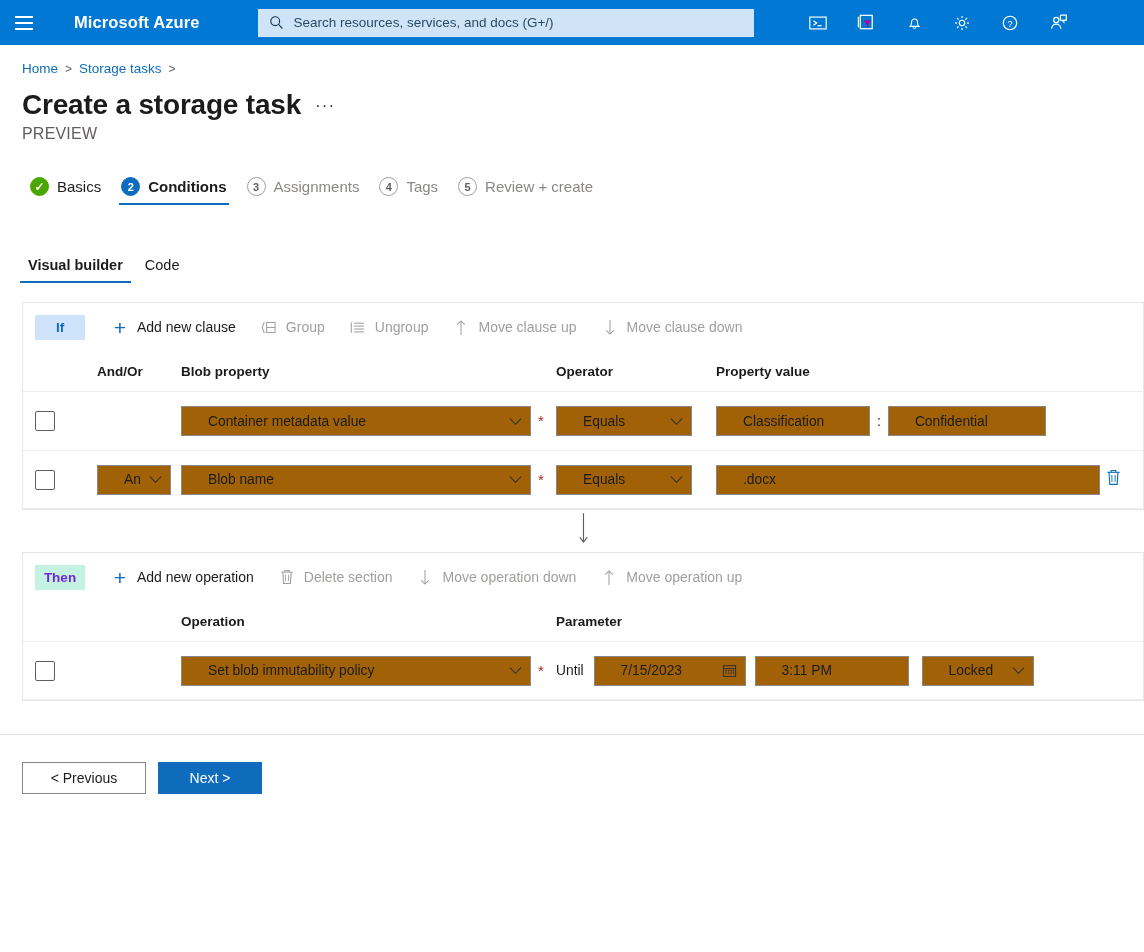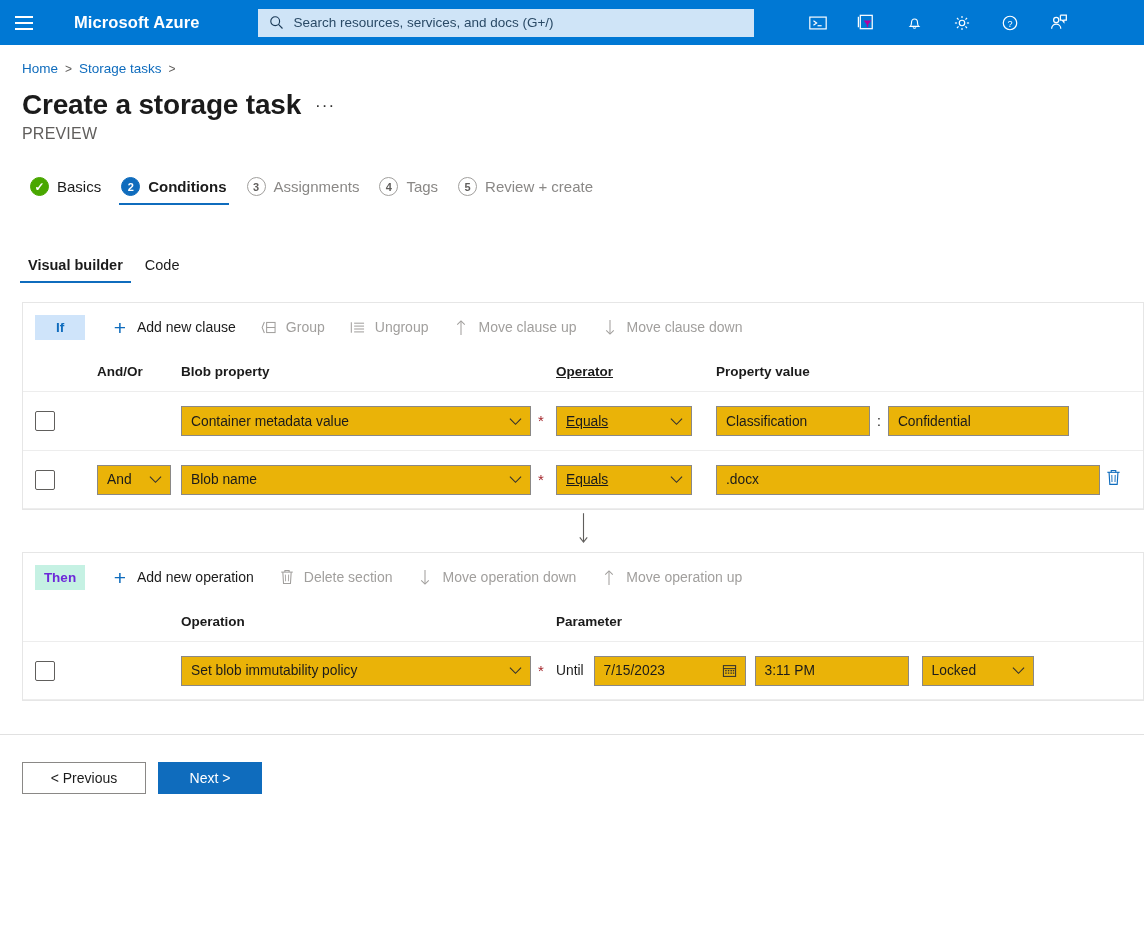--- a/index.html
+++ b/index.html
@@ -206,55 +206,55 @@
   }
   .data-row {
     height: 59px;
     border-top: 1px solid #ededed;
   }
   .data-row.last { border-bottom: 1px solid #ededed; }
 
   .c-check { width: 62px; flex: 0 0 62px; display:flex; align-items:center; }
   .c-andor { width: 84px; flex: 0 0 84px; }
   .c-prop  { width: 375px; flex: 0 0 375px; }
-  .c-op    { width: 160px; flex: 0 0 160px; text-decoration: underline; }
+  .c-op    { width: 160px; flex: 0 0 160px; }
   .c-val   { flex: 1 1 auto; display: flex; align-items: center; gap: 0; }
 
   .chk {
     width: 20px; height: 20px;
     border: 1px solid #605e5c;
     border-radius: 2px;
     background: #ffffff;
     cursor: pointer;
   }
 
   
   .ctl {
     height: 30px;
     border: 1px solid #8a8886;
-    background: #eab308;
+    background: #a16207;
     display: flex; align-items: center;
-    padding: 0 8px 0 9px;
+    padding: 0 8px 0 26px;
     font-size: 13.8px;
     color: #1b1b1b;
     cursor: pointer;
     position: relative;
   }
   .ctl.txt { cursor: text; }
   .ctl .val { flex: 1 1 auto; overflow: hidden; white-space: nowrap; }
   .chev { margin-left: 8px; flex: 0 0 auto; display: flex; align-items: center; }
   .req-star {
     color: #a4262c; font-size: 15px; line-height: 1;
     margin-left: 7px; align-self: flex-start; padding-top: 7px;
   }
   .sel-prop { width: 350px; }
   .sel-andor { width: 74px; }
   .sel-op { width: 136px; }
   .in-key { width: 154px; }
-  .in-val { width: 181px; }
+  .in-val { width: 158px; }
   .colon { padding: 0 7px; font-size: 14px; color: #1b1b1b; }
   .in-blobname { width: 384px; }
   .in-date { width: 152px; }
   .in-time { width: 154px; }
   .sel-lock { width: 112px; }
   .until-label { font-size: 13.8px; margin-right: 10px; color:#1b1b1b; }
   .trash-btn {
     margin-left: auto; margin-right: 8px;
     display: flex; align-items: center; justify-content: center;
     width: 26px; height: 26px; cursor: pointer;

